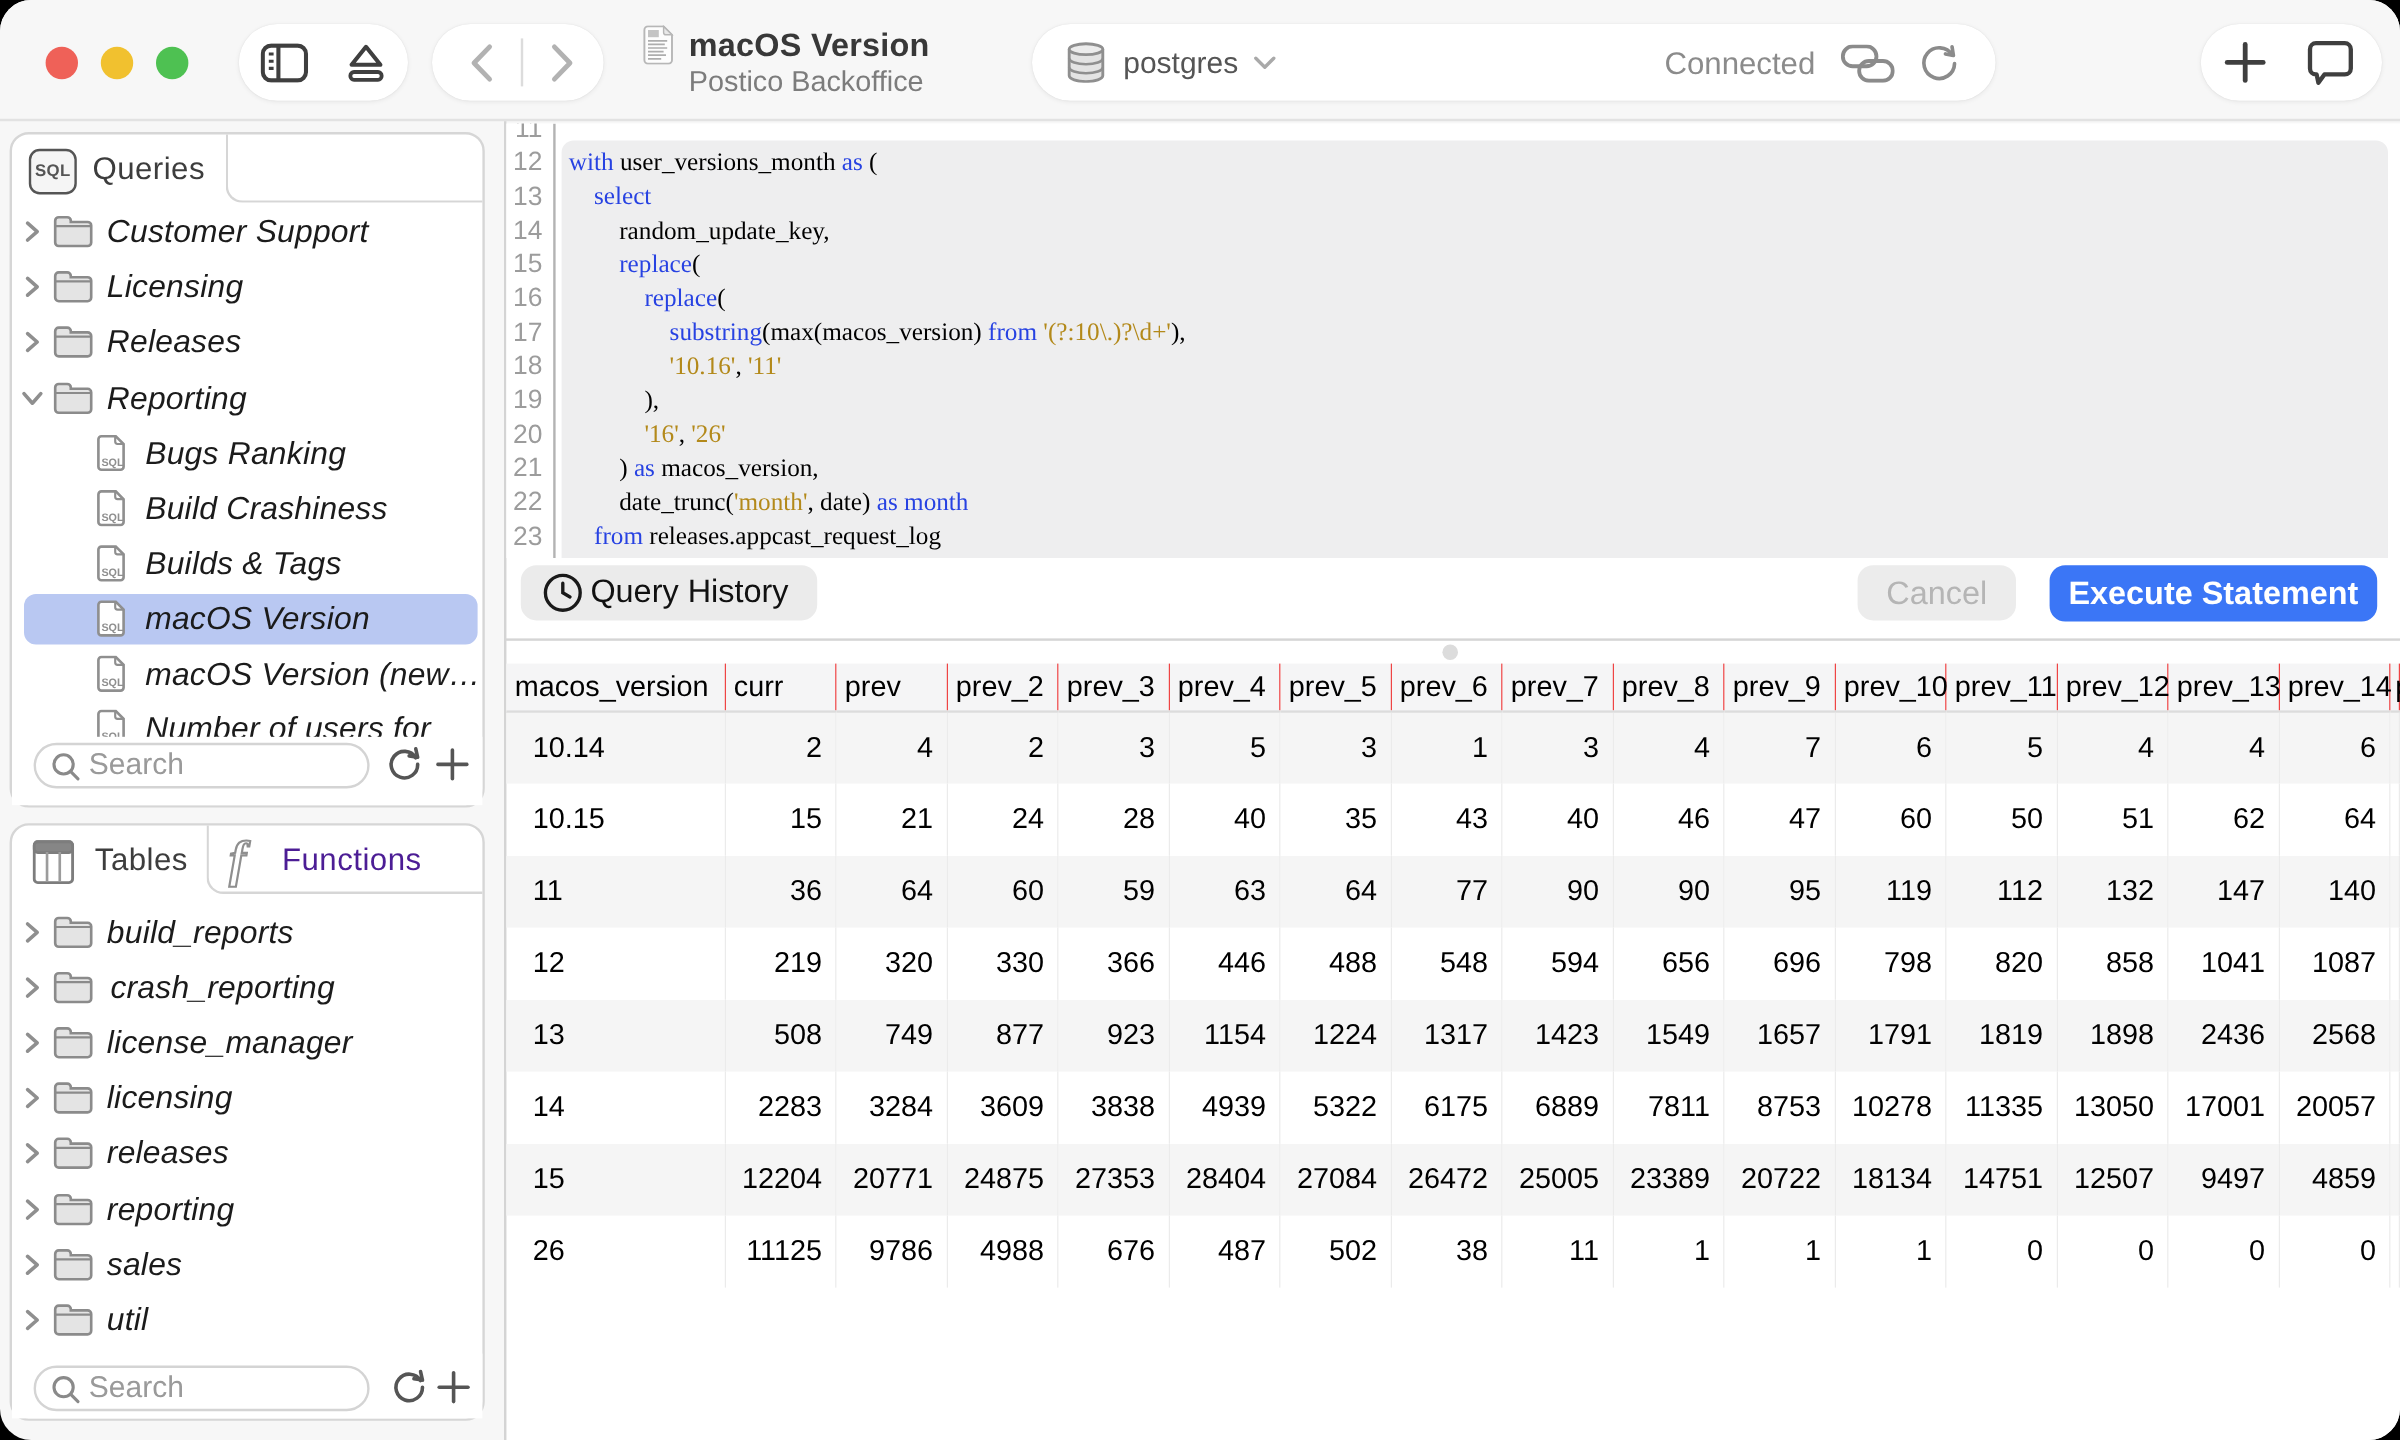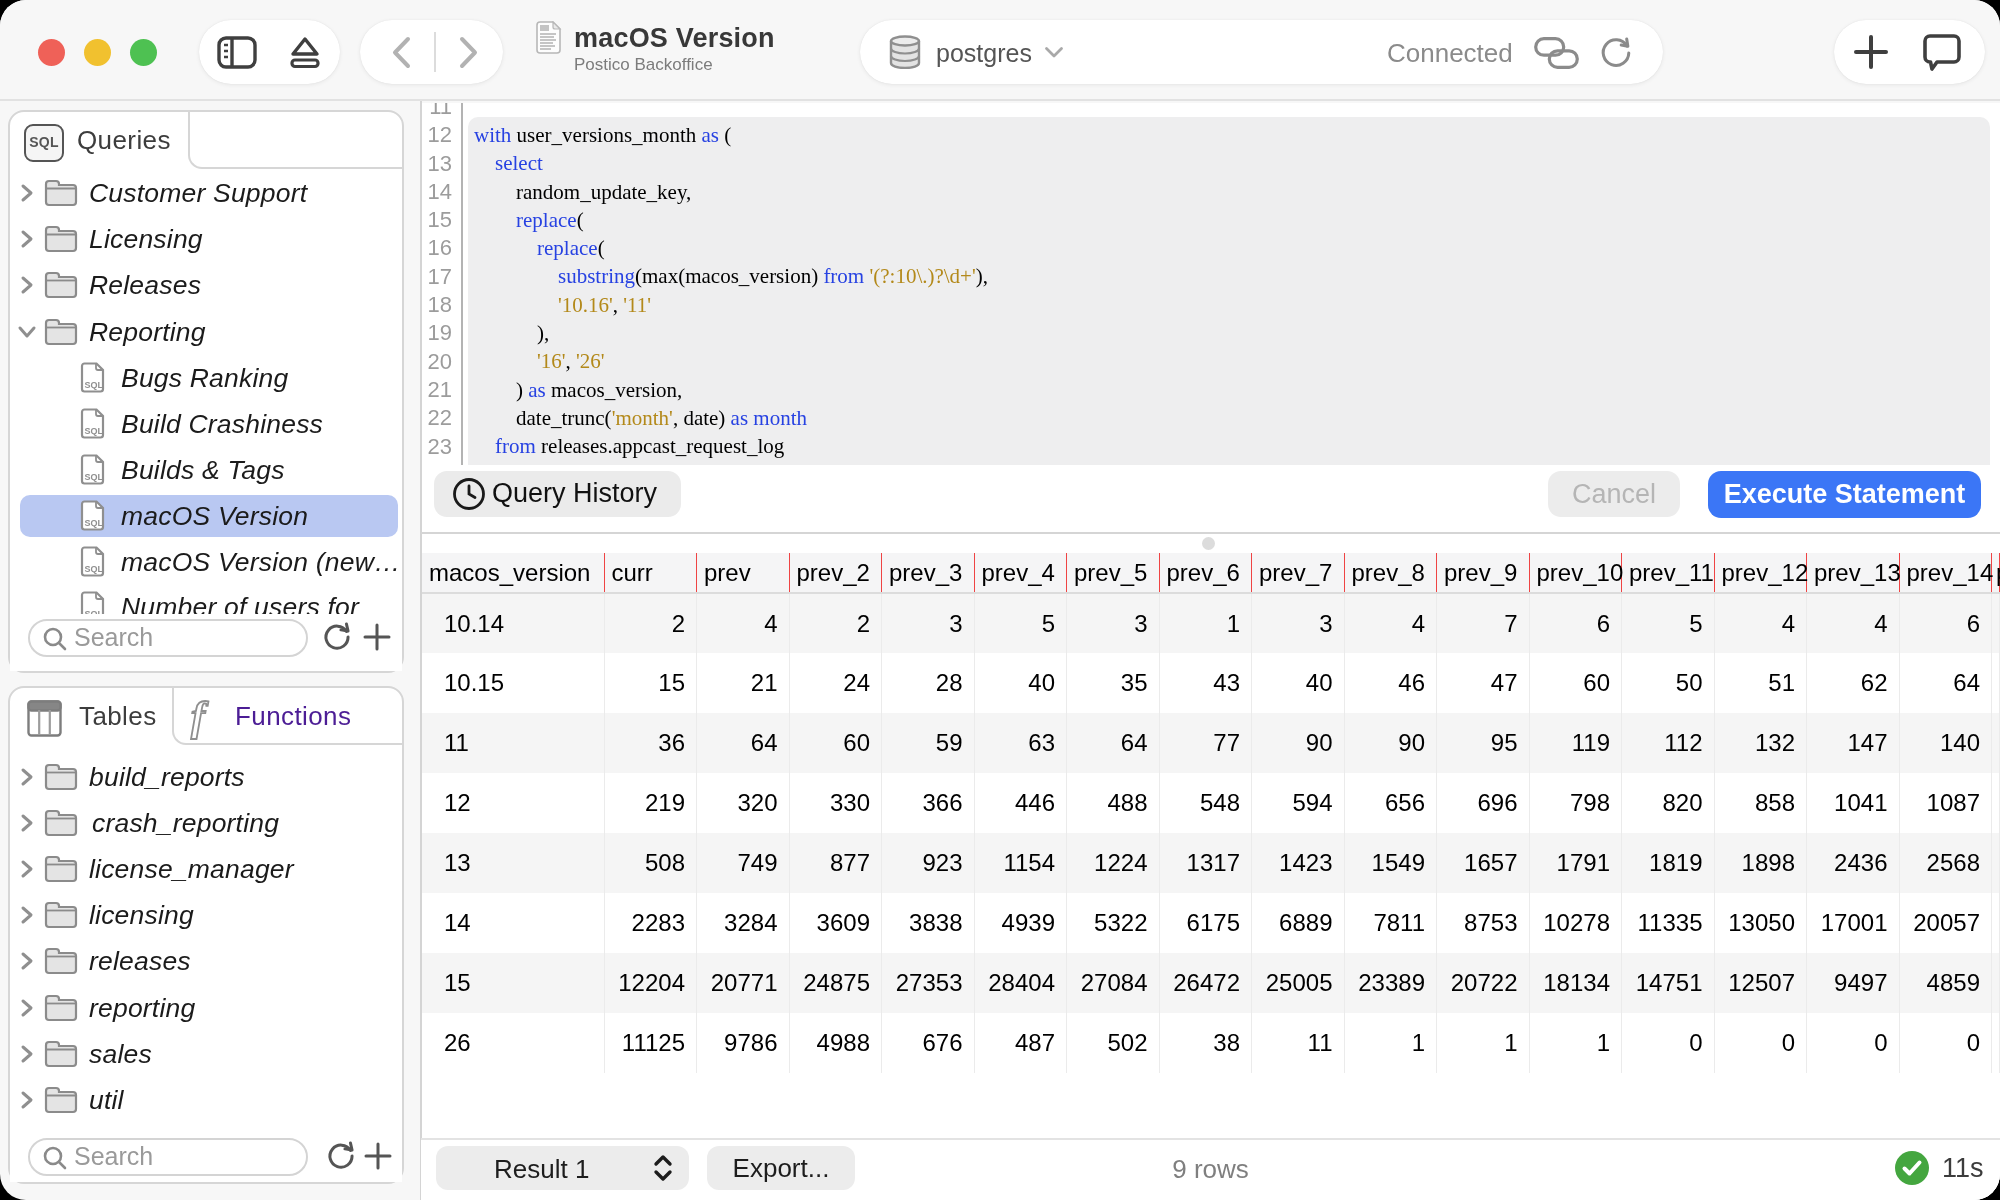--- a/index.html
+++ b/index.html
@@ -5,21 +5,21 @@
   html,body{margin:0;padding:0;background:#000;width:2000px;height:1200px;overflow:hidden;}
   *{box-sizing:border-box;}
   body{font-family:"Liberation Sans",sans-serif;}
   .win{position:absolute;left:0;top:0;width:2000px;height:1200px;border-radius:26px;background:#f7f7f7;overflow:hidden;}
   .abs{position:absolute;}
   
   .toolbar{position:absolute;left:0;top:0;width:2000px;height:101px;background:#f7f7f7;border-bottom:2px solid #e2e2e2;}
   .dot{position:absolute;top:39px;width:27px;height:27px;border-radius:50%;}
   .cap{position:absolute;top:20px;height:64px;background:#fff;border-radius:32px;box-shadow:0 1px 4px rgba(0,0,0,0.07),0 0 1px rgba(0,0,0,0.10);}
   .ttl{position:absolute;left:574px;top:23px;font-size:27px;font-weight:bold;color:#383838;letter-spacing:0.2px;}
-  .sub{position:absolute;left:574px;top:55px;font-size:17px;color:#7c7c7c;}
+  .sub{position:absolute;left:574px;top:55px;font-size:24px;color:#7c7c7c;}
   
   .panel{position:absolute;left:8px;width:396px;background:#fff;border:2px solid #d6d6d6;border-radius:16px;overflow:hidden;}
   .tabline{position:absolute;border-left:2px solid #d6d6d6;border-bottom:2px solid #d6d6d6;border-bottom-left-radius:14px;}
   .tabtext{font-size:26px;color:#3d3d3d;letter-spacing:0.4px;}
   .rowlbl2{position:absolute;font-size:26.5px;letter-spacing:0.2px;color:#1b1b1b;transform:translateY(-50%);white-space:nowrap;font-style:italic;}
   .srch{position:absolute;left:20px;width:280px;height:38px;border:2px solid #d4d4d4;border-radius:20px;background:#fff;}
   .sel{position:absolute;left:10px;width:378px;background:#b9c8f2;border-radius:10px;height:42px;}
   
   .editor{position:absolute;left:422px;top:103px;width:1578px;height:362px;background:#fff;overflow:hidden;}
   .gut{position:absolute;left:0;top:-10px;width:30px;text-align:right;font-size:22px;line-height:28.3px;color:#9c9c9c;}
@@ -540,29 +540,13 @@
           <td>1</td>
           <td>0</td>
           <td>0</td>
           <td>0</td>
           <td>0</td>
           <td></td>
         </tr>
   </tbody>
     </table>
 
-  <div class="bbar">
-    <div class="pill" style="left:15px;width:253px;">
-      <span class="abs" style="left:58px;top:8px;">Result 1</span>
-      <svg class="abs" style="left:215px;top:8px;" width="24" height="28" viewBox="0 0 24 28">
-        <path d="M5 10 L12 3 L19 10" fill="none" stroke="#1d1d1d" stroke-width="3.4" stroke-linecap="round" stroke-linejoin="round"></path>
-        <path d="M5 18 L12 25 L19 18" fill="none" stroke="#1d1d1d" stroke-width="3.4" stroke-linecap="round" stroke-linejoin="round"></path>
-      </svg>
-    </div>
-    <div class="pill" style="left:286px;width:148px;text-align:center;line-height:44px;">Export...</div>
-    <div class="abs" style="left:0;top:14px;width:1579px;text-align:center;font-size:26px;color:#7f7f7f;">9 rows</div>
-    <svg class="abs" style="left:1473px;top:10px;" width="36" height="36" viewBox="0 0 36 36">
-      <circle cx="18" cy="18" r="17" fill="#44a63f"></circle>
-      <path d="M10.5 18.5 L15.5 23.5 L25.5 12.5" fill="none" stroke="#fff" stroke-width="4" stroke-linecap="round" stroke-linejoin="round"></path>
-    </svg>
-    <div class="abs" style="left:1521px;top:13px;font-size:27px;color:#3c3c3c;">11s</div>
-  </div>
 </div>
 
 </body></html>

